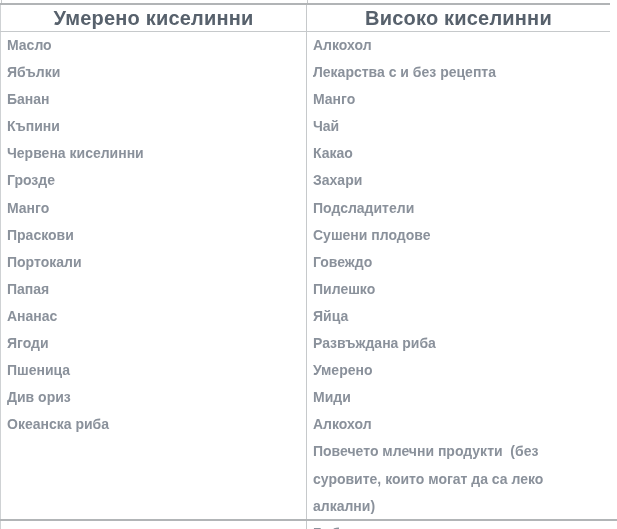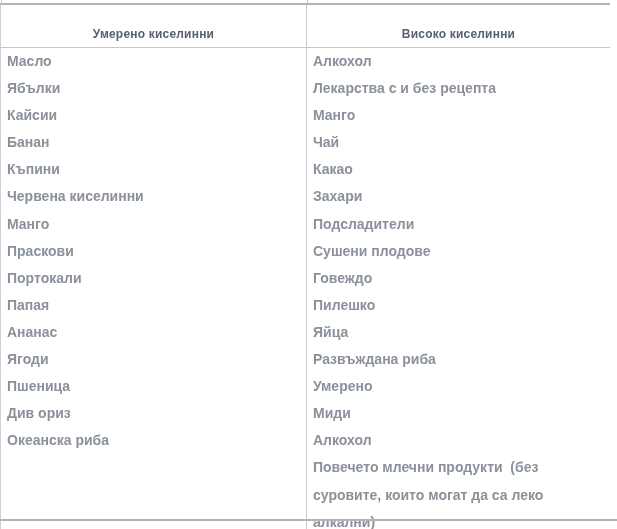--- a/index.html
+++ b/index.html
@@ -38,23 +38,23 @@
   .cell-left, .cell-right { box-sizing: border-box; }
   .cell-left {
     width: 307px;
     border-left: 1px solid #cfd2d4;
     border-right: 1px solid #c6c9cb;
   }
   .cell-right { width: 303px; }
 
   .header-row { border-bottom: 1px solid #c6c9cb; }
   .header-cell {
-    padding: 22px 6px 5px;
+    padding: 6px 6px 5px;
     line-height: 15px;
-    font-size: 12px;
+    font-size: 20px;
     font-weight: bold;
     color: #57616c;
     text-align: center;
     letter-spacing: 0.2px;
   }
 
   .body-cell {
     padding: 0 6px;
     font-size: 14px;
     color: #8a919b;
@@ -87,24 +87,24 @@
 
     <div class="t-row header-row">
       <div class="header-cell cell-left">Умерено киселинни</div>
       <div class="header-cell cell-right">Високо киселинни</div>
     </div>
 
     <div class="t-row body-row">
       <div class="body-cell cell-left">
           <p class="item">Масло</p>
           <p class="item">Ябълки</p>
-          <p class="item">Кайсии</p>
           <p class="item">Банан</p>
           <p class="item">Къпини</p>
           <p class="item">Червена киселинни</p>
+          <p class="item">Грозде</p>
           <p class="item">Манго</p>
           <p class="item">Праскови</p>
           <p class="item">Портокали</p>
           <p class="item">Папая</p>
           <p class="item">Ананас</p>
           <p class="item">Ягоди</p>
           <p class="item">Пшеница</p>
           <p class="item">Див ориз</p>
           <p class="item">Океанска риба</p>
         </div>

